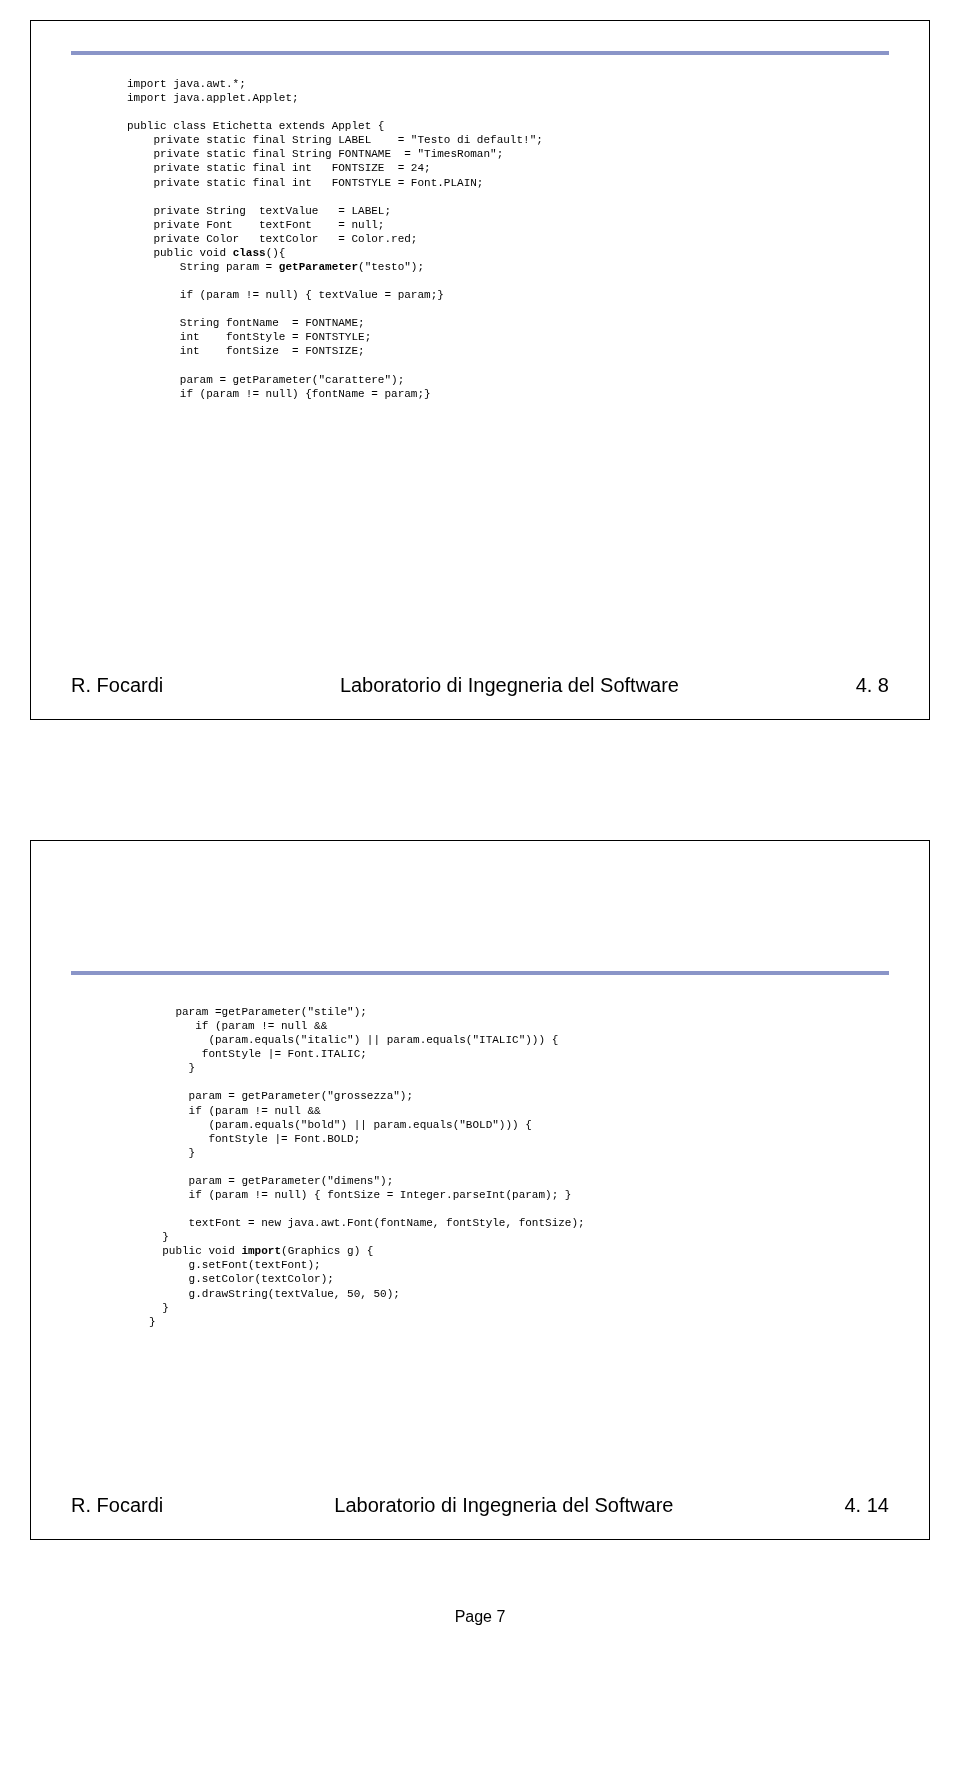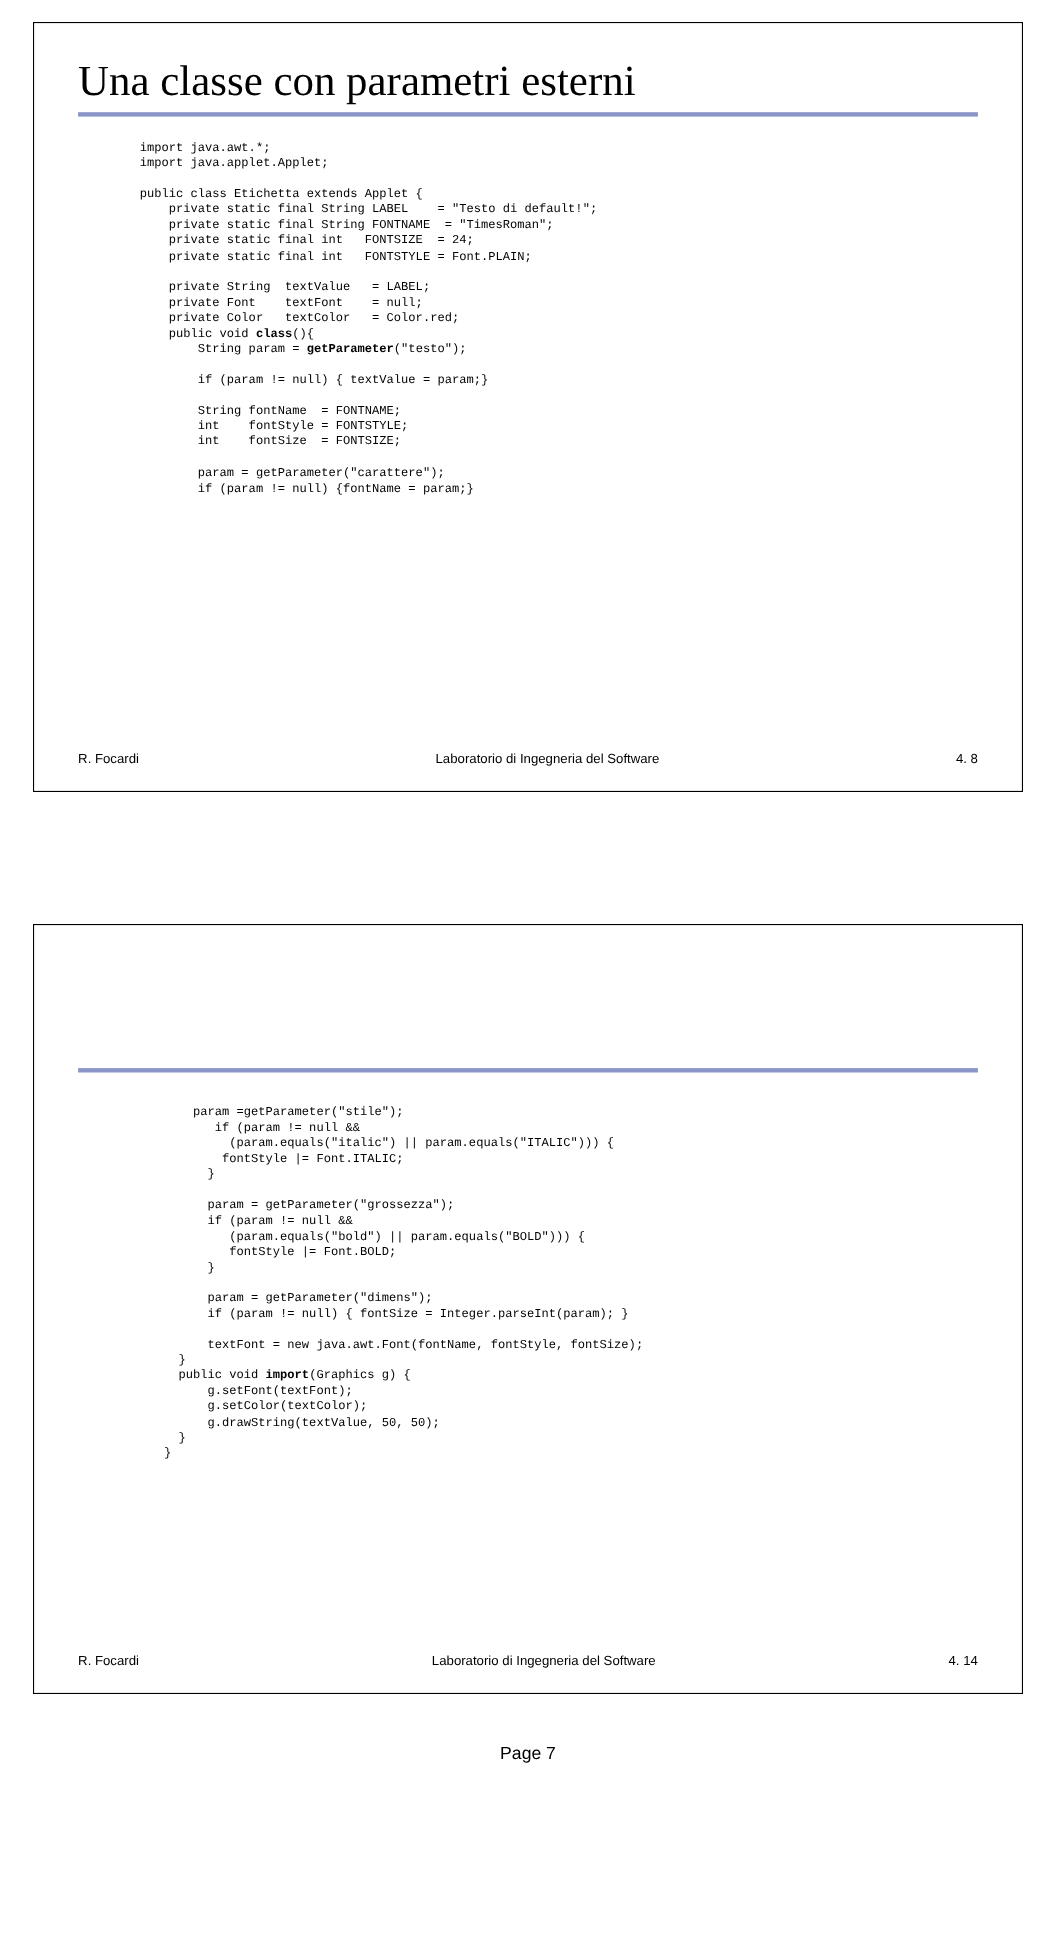--- a/index.html
+++ b/index.html
@@ -37,38 +37,37 @@
     white-space: pre;
   }
   .indent-1 { padding-left: 56px; }
   .indent-2 { padding-left: 78px; }
   .footer {
     position: absolute;
     bottom: 22px;
     left: 40px;
     right: 40px;
     font-family: Arial, Helvetica, sans-serif;
-    font-size: 12px;
+    font-size: 20px;
     display: flex;
     justify-content: space-between;
   }
   .page-num {
     text-align: center;
     font-family: Arial, Helvetica, sans-serif;
     font-size: 16px;
-    margin-top: 46px;
+    margin-top: 68px;
     margin-bottom: 20px;
   }
   b { font-weight: bold; }
 </style>
 </head>
 <body>
 
 <div class="slide slide-1">
-  <h1 class="title">Una classe con parametri esterni</h1>
   <div class="hr"></div>
   <pre class="code indent-1"><span>import java.awt.*;
 import java.applet.Applet;
 
 public class Etichetta extends Applet {
     private static final String LABEL    = "Testo di default!";
     private static final String FONTNAME  = "TimesRoman";
     private static final int   FONTSIZE  = 24;
     private static final int   FONTSTYLE = Font.PLAIN;
 

